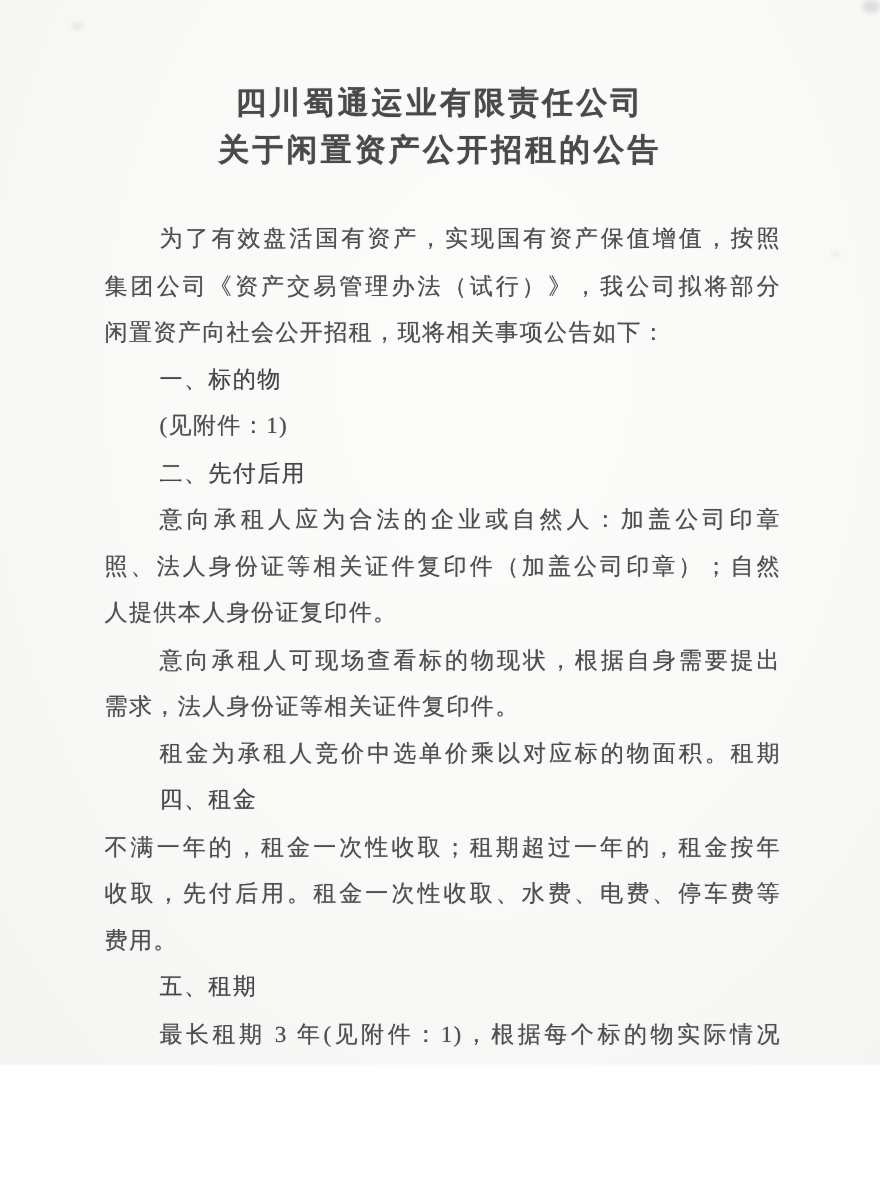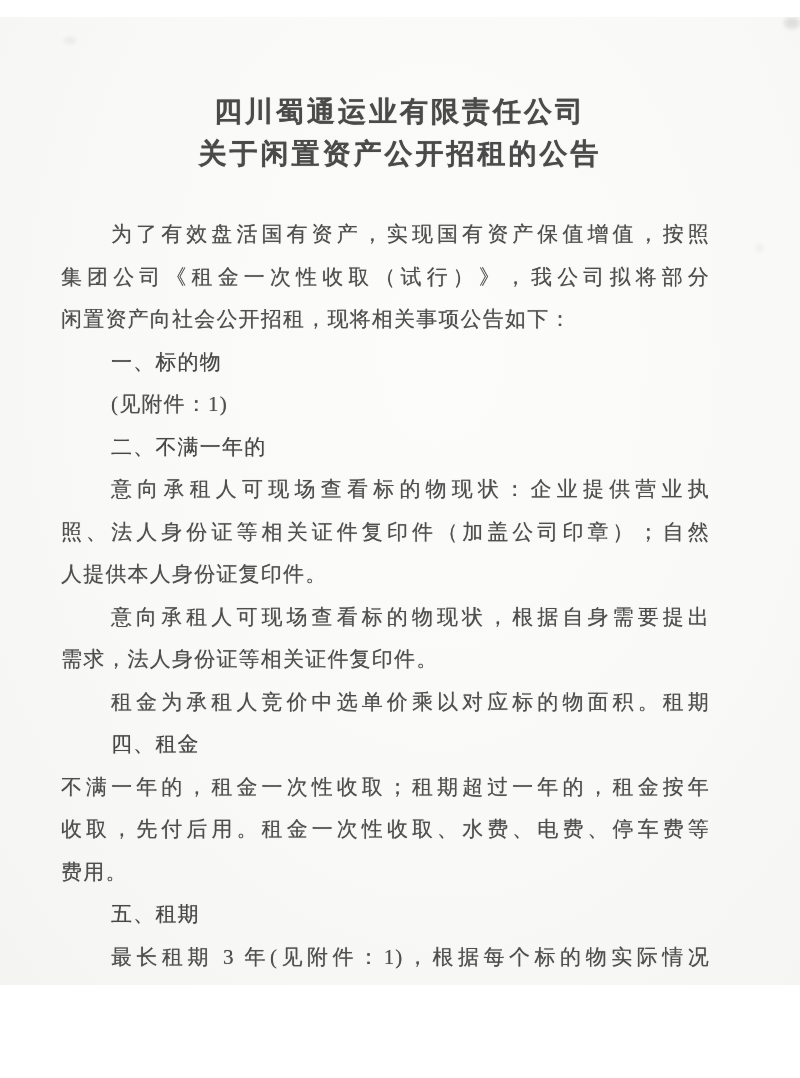--- a/index.html
+++ b/index.html
@@ -4,21 +4,21 @@
 <style>
   html, body {
     margin: 0;
     padding: 0;
     background: #ffffff;
   }
   .page {
     position: relative;
     width: 800px;
     height: 968px;
-    margin: 17px auto;
+    margin: 0 auto;
     overflow: hidden;
     background:
       radial-gradient(ellipse at 55% 35%, #fcfcfb 0%, #f9f9f8 55%, #f4f4f3 100%);
     font-family: "Liberation Serif", "DejaVu Serif", serif;
     color: #4e4e4e;
   }
   
   .smudge {
     position: absolute;
     border-radius: 50%;
@@ -48,21 +48,21 @@
   .title-line {
     font-size: 28px;
     font-weight: bold;
     line-height: 42px;
     letter-spacing: 3px;
     color: #4a4a4a;
     text-shadow: 0 0 0.8px rgba(85,85,85,0.75);
   }
   .content {
     margin-top: 38px;
-    padding-left: 61px;
+    padding-left: 95px;
     padding-right: 90px;
   }
   .line {
     font-size: 21px;
     line-height: 42.5px;
     height: 42.5px;
     letter-spacing: 1.2px;
     color: #4f4f4f;
     text-shadow: 0 0 0.7px rgba(90,90,90,0.7);
     white-space: nowrap;
@@ -87,28 +87,28 @@
   <div class="smudge smudge-top-right"></div>
   <div class="smudge smudge-right-mid"></div>
 
   <div class="titles">
     <div class="title-line">四川蜀通运业有限责任公司</div>
     <div class="title-line">关于闲置资产公开招租的公告</div>
   </div>
 
   <div class="content">
     <div class="line indent fill">为了有效盘活国有资产，实现国有资产保值增值，按照</div>
-    <div class="line fill">集团公司《租金一次性收取（试行）》，我公司拟将部分</div>
+    <div class="line fill">集团公司《资产交易管理办法（试行）》，我公司拟将部分</div>
     <div class="line">闲置资产向社会公开招租，现将相关事项公告如下：</div>
 
     <div class="line indent bold">一、标的物</div>
     <div class="line indent">(见附件：1)</div>
 
-    <div class="line indent bold">二、不满一年的</div>
-    <div class="line indent fill">意向承租人可现场查看标的物现状：企业提供营业执</div>
+    <div class="line indent bold">二、先付后用</div>
+    <div class="line indent fill">意向承租人应为合法的企业或自然人：加盖公司印章</div>
     <div class="line fill">照、法人身份证等相关证件复印件（加盖公司印章）；自然</div>
     <div class="line">人提供本人身份证复印件。</div>
 
     <div class="line indent fill">意向承租人可现场查看标的物现状，根据自身需要提出</div>
     <div class="line">需求，法人身份证等相关证件复印件。</div>
 
     <div class="line indent fill">租金为承租人竞价中选单价乘以对应标的物面积。租期</div>
     <div class="line indent bold">四、租金</div>
     <div class="line fill">不满一年的，租金一次性收取；租期超过一年的，租金按年</div>
     <div class="line fill">收取，先付后用。租金一次性收取、水费、电费、停车费等</div>

